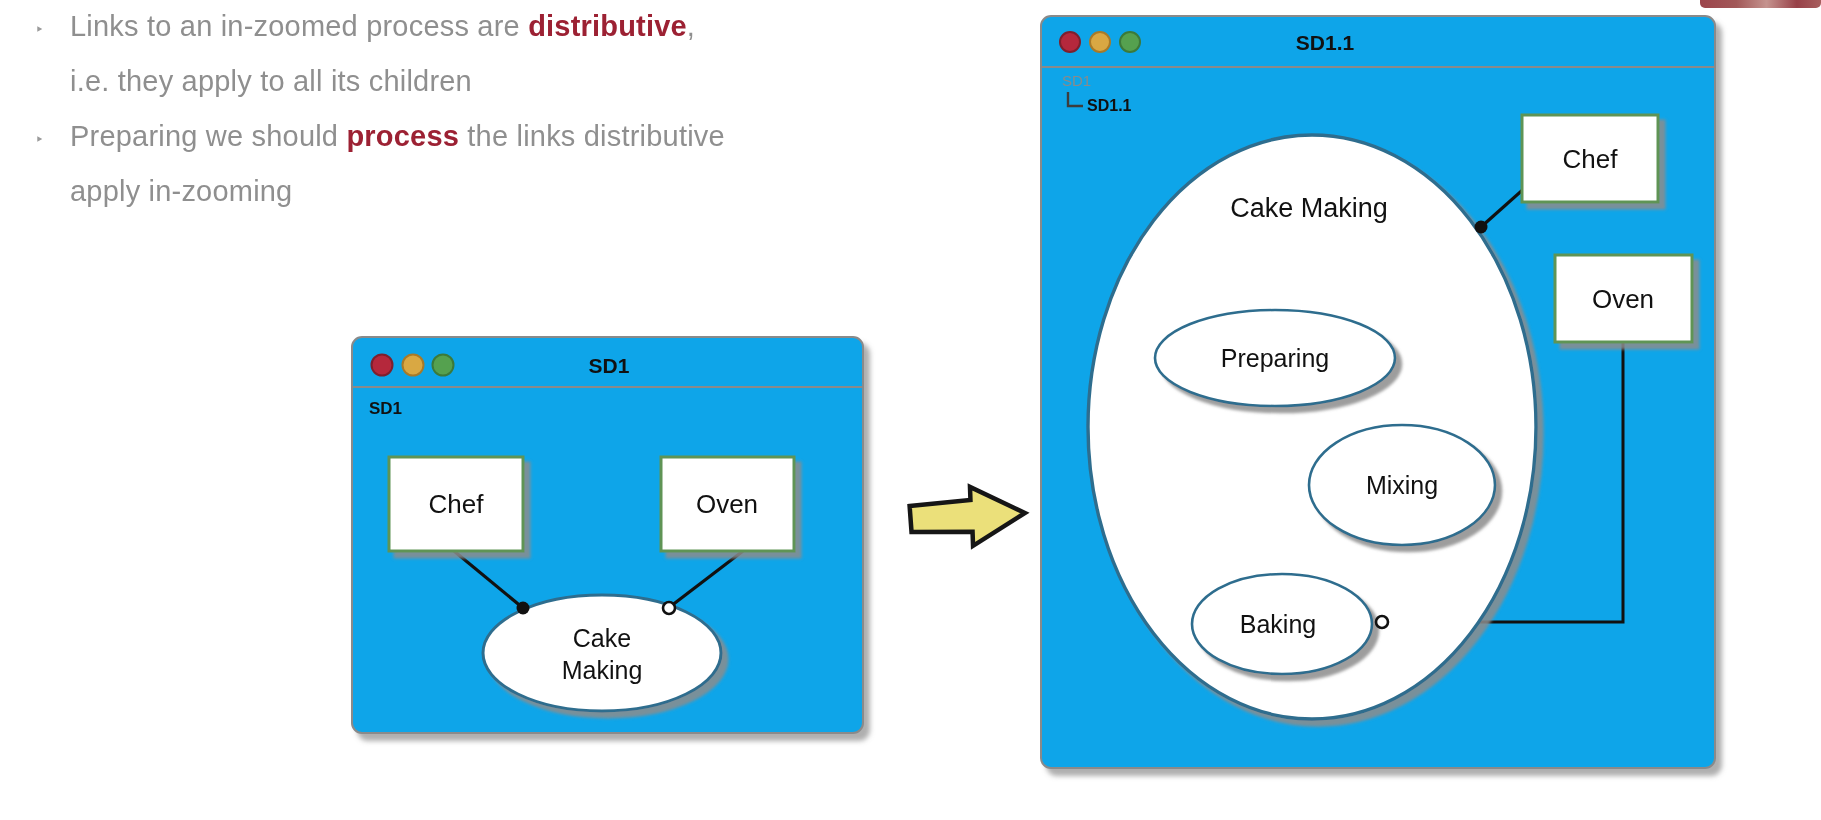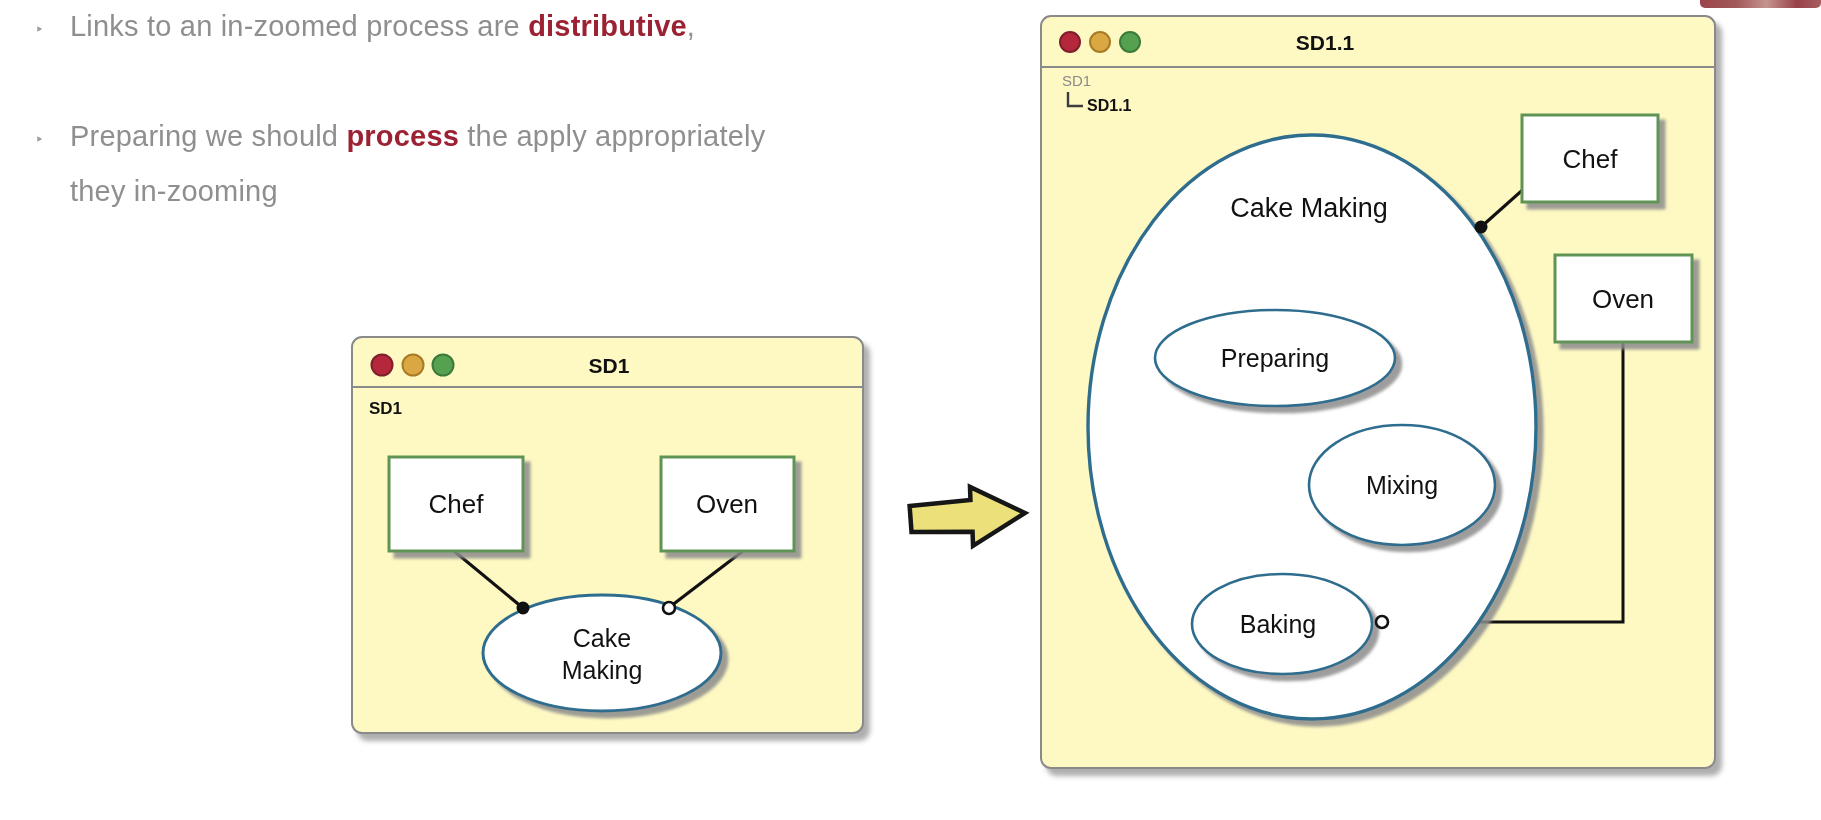--- a/index.html
+++ b/index.html
@@ -8,21 +8,21 @@
     background:#ffffff;font-family:"Liberation Sans",sans-serif;
   }
   
   .bullets{position:absolute;left:30px;top:10px;width:800px;}
   .bline{display:flex;align-items:flex-start;height:55px;font-size:29px;
          color:#8f8f8f;font-weight:400;letter-spacing:.2px;white-space:nowrap;}
   .bline .marker{width:34px;flex:0 0 34px;font-size:19px;color:#9a9a9a;
                  padding-top:6px;text-align:left;padding-left:6px;}
   .bline .em{color:#9c2133;font-weight:700;}
   
-  .win{position:absolute;background:#fef9c3;border:2px solid #8a8a8a;border-radius:11px;
+  .win{position:absolute;background:#0ea5e9;border:2px solid #8a8a8a;border-radius:11px;
        box-shadow:6px 7px 5px rgba(110,110,110,.55);}
   .win svg{display:block;}
   svg text{font-family:"Liberation Sans",sans-serif;}
   .ttl{font-size:21px;font-weight:600;fill:#111;}
   .crumb-parent{font-size:15px;font-weight:500;fill:#8a8a8a;}
   .crumb-cur{font-size:16px;font-weight:700;fill:#111;}
   .node-label{font-size:26px;font-weight:500;fill:#111;text-anchor:middle;}
   .node-label.small{font-size:25px;}
   .proc-title{font-size:27px;font-weight:500;fill:#111;text-anchor:middle;}
   .inner-label{font-size:17px;font-weight:600;fill:#111;}
@@ -37,28 +37,29 @@
 
 <div class="logo-fragment"></div>
 
 <div class="bullets">
   <div class="bline">
     <span class="marker">‣</span>
     <span><span>Links to an in-zoomed process are </span><span class="em">distributive</span><span>,</span></span>
   </div>
   <div class="bline">
     <span class="marker"></span>
+    <span>i.e. they apply to all its children</span>
   </div>
   <div class="bline">
     <span class="marker">‣</span>
-    <span><span>Preparing we should </span><span class="em">process</span><span> the apply appropriately</span></span>
+    <span><span>Preparing we should </span><span class="em">process</span><span> the links distributive</span></span>
   </div>
   <div class="bline">
     <span class="marker"></span>
-    <span>they in-zooming</span>
+    <span>apply in-zooming</span>
   </div>
 </div>
 
 <div class="win" style="left:351px;top:336px;width:509px;height:394px;">
   <svg width="509" height="394" viewBox="0 0 509 394">
     <defs>
       <filter id="ds" x="-30%" y="-30%" width="170%" height="170%">
         <feDropShadow dx="6" dy="6" stdDeviation="1.6" flood-color="#8c8c8c" flood-opacity="0.85"></feDropShadow>
       </filter>
     </defs>

